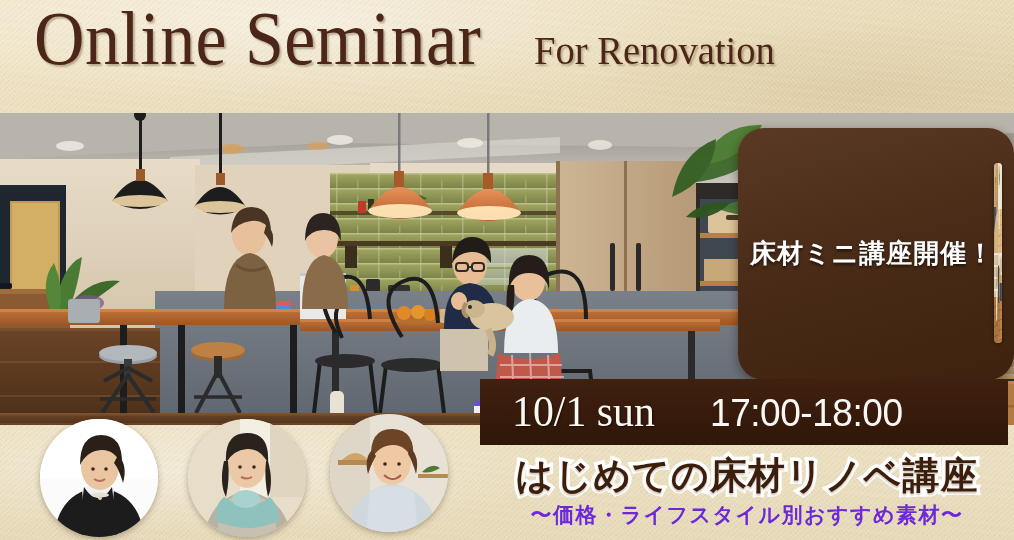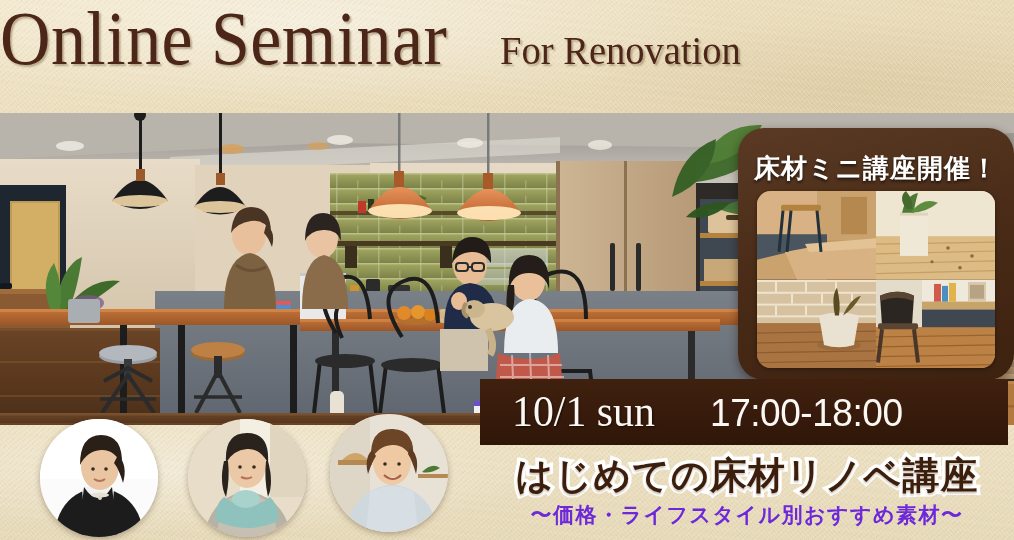--- a/index.html
+++ b/index.html
@@ -25,21 +25,21 @@
   .header:after{
     content:""; position:absolute; inset:0;
     background-image:
       repeating-linear-gradient(48deg, rgba(255,255,255,.22) 0 1px, rgba(0,0,0,0) 1px 3px),
       repeating-linear-gradient(-41deg, rgba(160,140,100,.10) 0 1px, rgba(0,0,0,0) 1px 4px);
     opacity:.7; pointer-events:none;
   }
   .header-inner{
     position:relative; z-index:2;
     display:flex; align-items:baseline;
-    height:100%; 
+    height:100%; padding-left:34px;
   }
   .title-main{
     font-family:"Liberation Serif", serif;
     font-size:76px; line-height:1;
     color:#4B2619;
     letter-spacing:0.5px;
     transform:scaleX(.92); transform-origin:left center;
     text-shadow:2px 2px 2px rgba(120,95,60,.45);
     white-space:nowrap;
   }
@@ -136,22 +136,22 @@
     white-space:nowrap;
   }
 
   
   .badge{
     position:absolute; left:738px; top:128px; width:276px; height:252px;
     background:linear-gradient(165deg,#5A3A24 0%, #4A2C18 45%, #3D220F 100%);
     border-radius:26px 26px 26px 26px;
     box-shadow:0 3px 10px rgba(30,15,5,.45);
     z-index:4;
-    padding:18px 12px 12px 12px;
-    display:flex; flex-direction:column; align-items:center;
+    padding:10px 12px 12px 12px;
+    display:flex; flex-direction:row; align-items:center;
   }
   .badge-title{
     font-family:"DejaVu Sans", sans-serif;
     font-weight:bold;
     font-size:26px; line-height:1;
     color:#FFFFFF;
     letter-spacing:1px;
     margin:9px 0 10px 0;
     text-shadow:0 2px 3px rgba(0,0,0,.6);
     white-space:nowrap;

